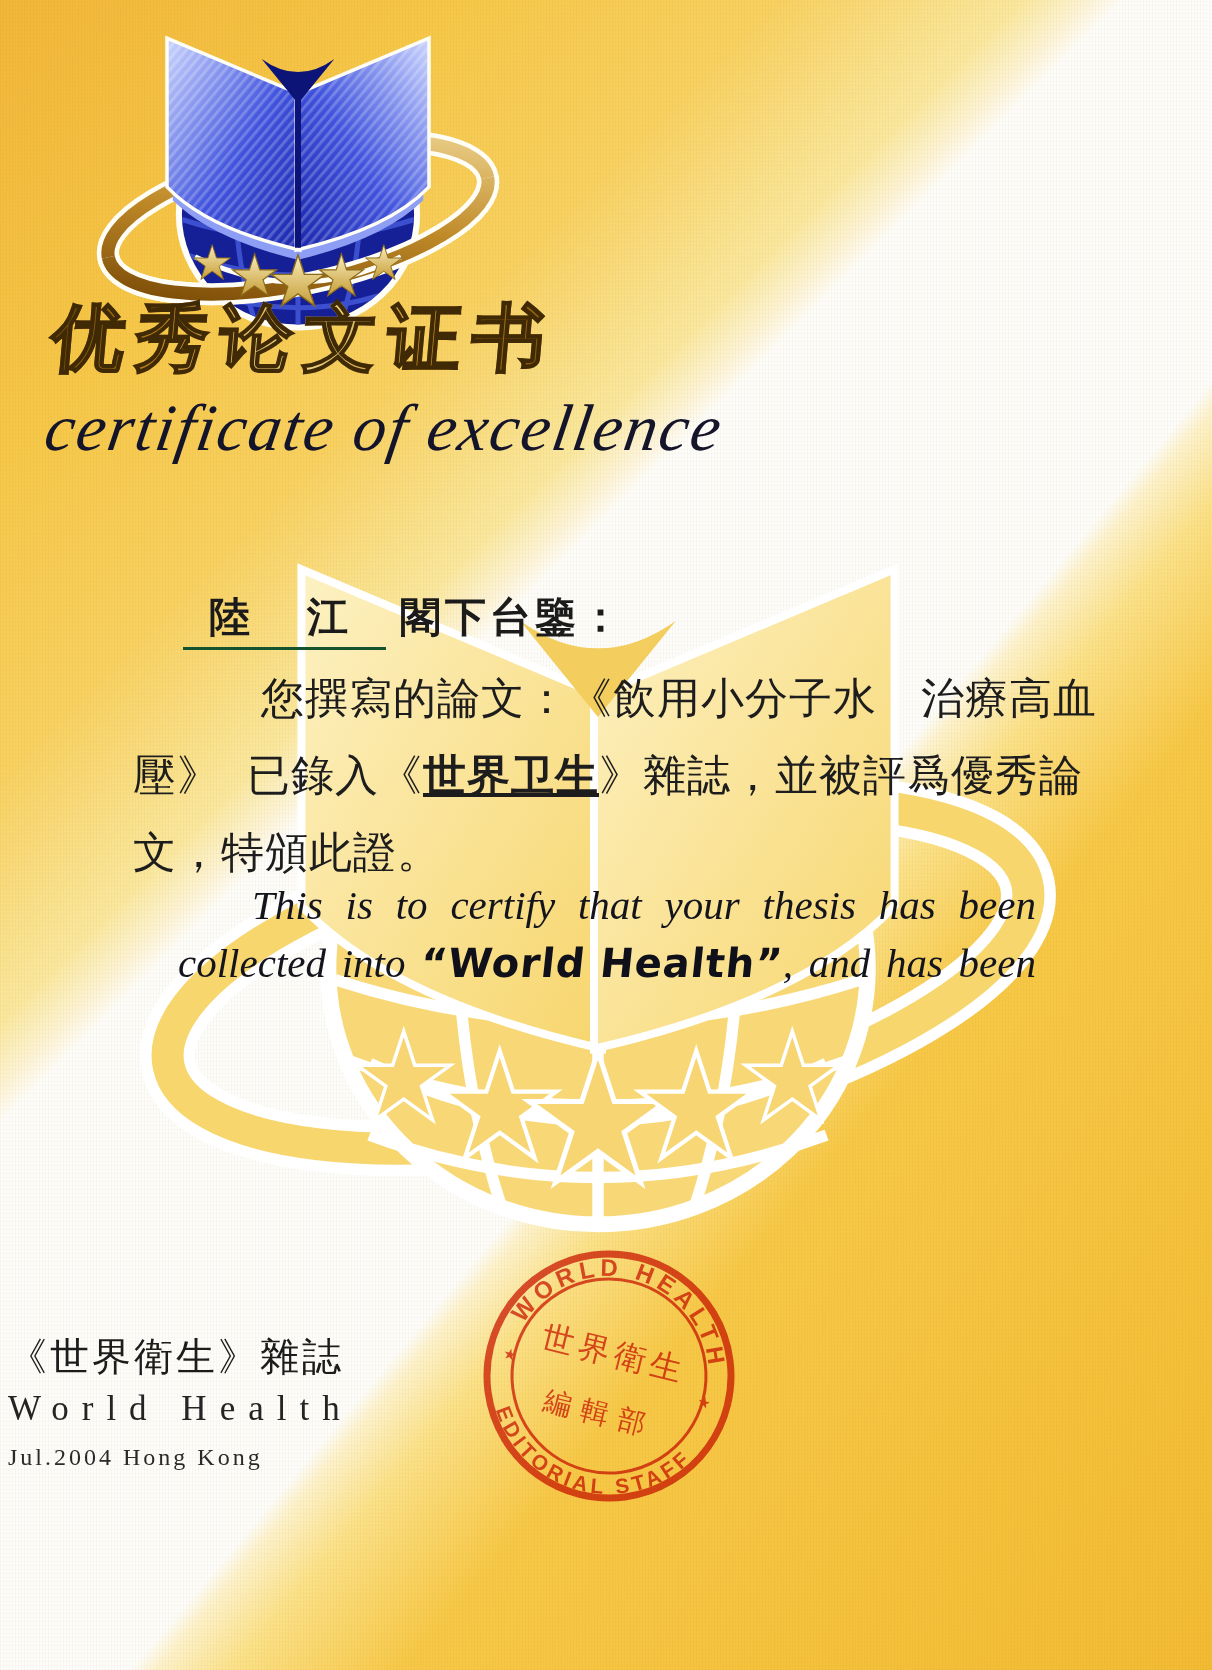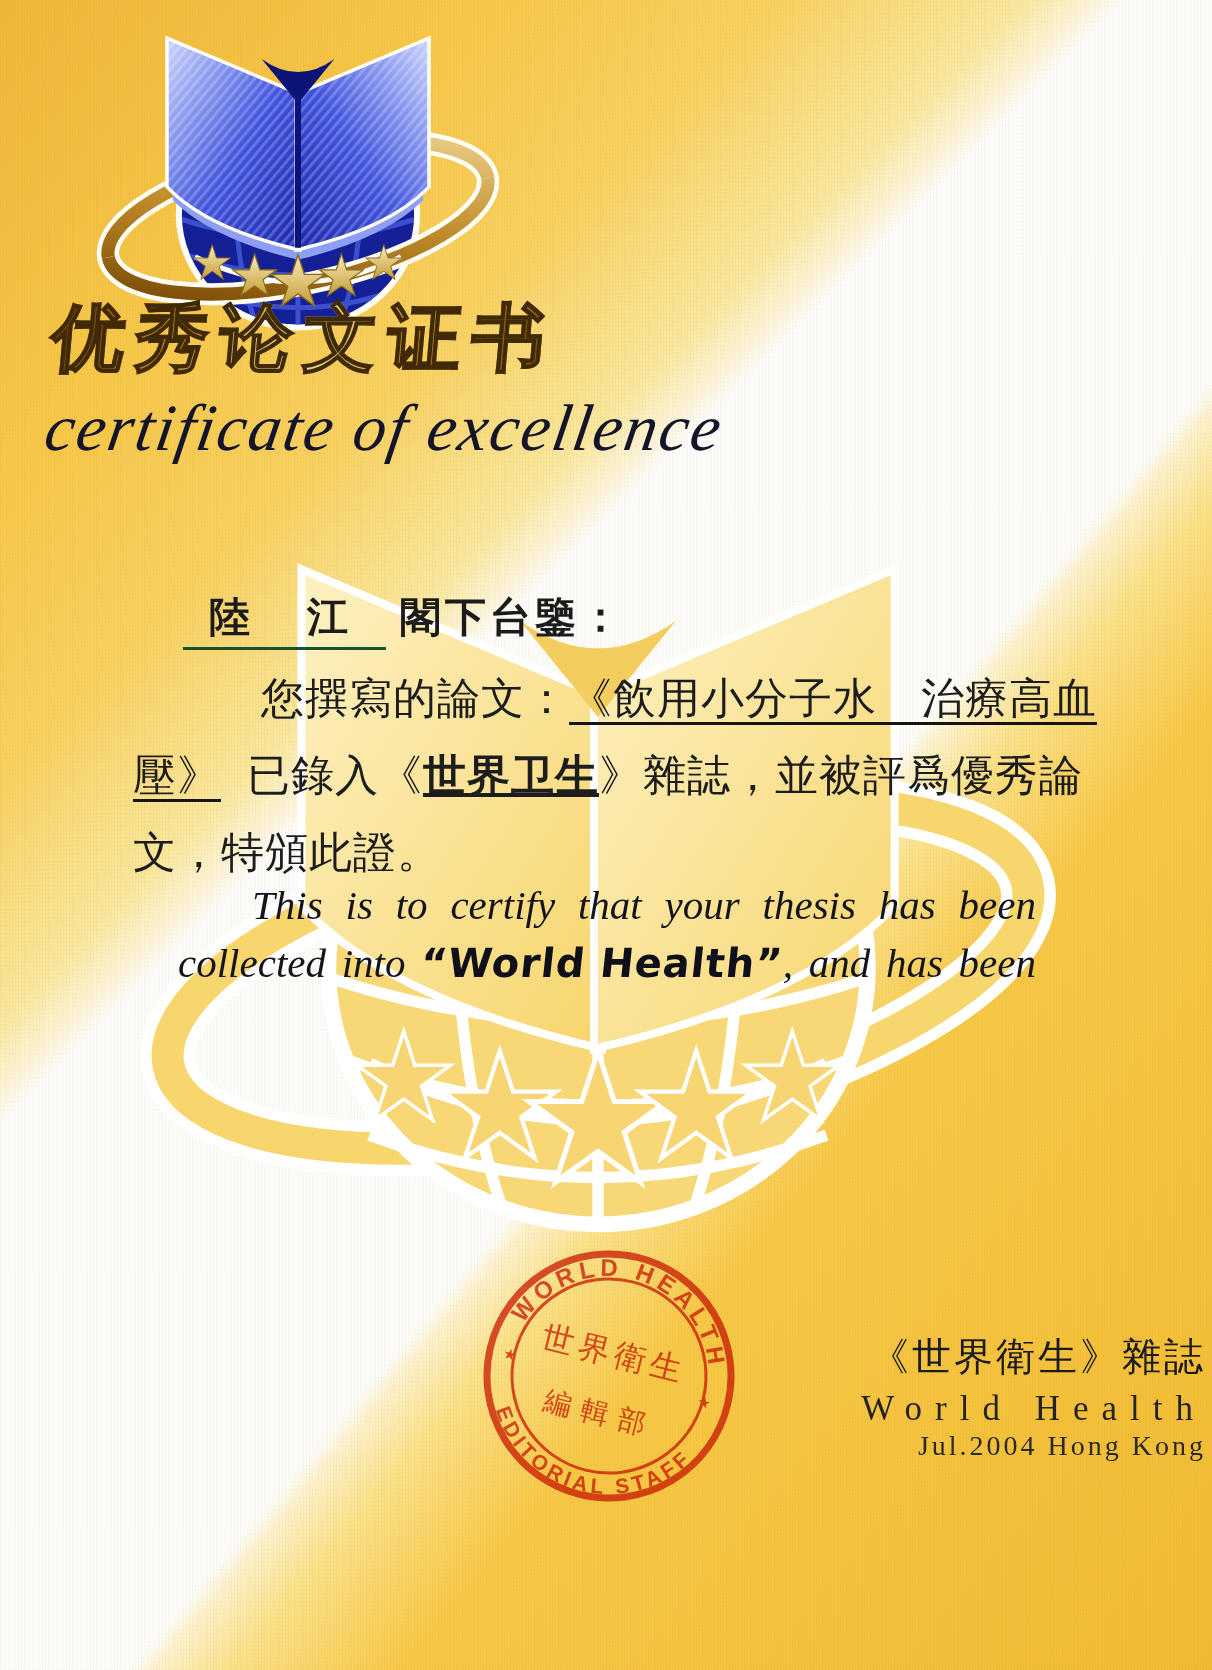--- a/index.html
+++ b/index.html
@@ -39,40 +39,40 @@
   }
 
   .recipient { position:absolute; left:183px; top:590px; z-index:3; font-size:41px; color:#1b1b1b; white-space:nowrap; }
   .recipient .name { display:inline-block; padding:0 30px 2px 26px; letter-spacing:8px; border-bottom:3px solid #14532d;font-weight:bold; }
   .recipient .salutation { margin-left:14px; letter-spacing:4px;font-weight:bold; }
 
   .cn-para { position:absolute; left:133px; top:660px; width:908px; z-index:3;
     font-size:43px; line-height:77px; color:#1d1d1d; letter-spacing:1px; }
   .cn-para .l1 { padding-left:128px; white-space:nowrap; }
   .cn-para u, .cn-para .uline {
-    text-decoration:underline; text-decoration-thickness:3px; text-underline-offset:9px; text-decoration-color:#151515;
+    text-decoration-thickness:3px; text-underline-offset:9px; text-decoration-color:#151515;
   }
   .cn-para .gap { display:inline-block; width:26px; }
   .cn-para b { font-weight:bold;text-decoration:underline; }
   .cn-para .ln { white-space:nowrap; }
 
   .en-para { position:absolute; left:178px; top:876px; width:858px; z-index:3;
     font-size:41px; line-height:58px; font-style:italic; color:#14141d; }
   .en-para .jl { text-align:justify; text-align-last:justify; }
   .en-para .l1 { padding-left:74px; }
   .en-para .wh { font-family:"DejaVu Sans","Liberation Sans",sans-serif; font-style:normal;
     font-weight:bold; font-size:40px; letter-spacing:1px; display:inline-block; transform:skewX(-6deg); color:#10101a; }
 
   .stamp { position:absolute; left:479px; top:1246px; width:260px; height:260px; z-index:3;
     transform:rotate(14deg); mix-blend-mode:multiply; opacity:.92; }
 
-  .footer { position:absolute; left:8px; right:6px; top:1330px; z-index:5; text-align:right; color:#1c1c1c; }
+  .footer { position:absolute; left:8px; right:6px; top:1330px; z-index:5; text-align:left; color:#1c1c1c; }
   .footer .f-cn { font-size:39px; letter-spacing:3px; }
   .footer .f-en { font-size:35px; letter-spacing:13px; margin-top:5px; color:#242424; }
-  .footer .f-date { font-size:28px; letter-spacing:3px; margin-top:1px; color:#2a2a2a; }
+  .footer .f-date { font-size:24px; letter-spacing:3px; margin-top:15px; color:#2a2a2a; }
 </style>
 </head>
 <body>
 
 <div class="page">
 
   <div class="bg-topleft"></div>
   <div class="bg-bottomright"></div>
   <div class="bg-texture"></div>
 

